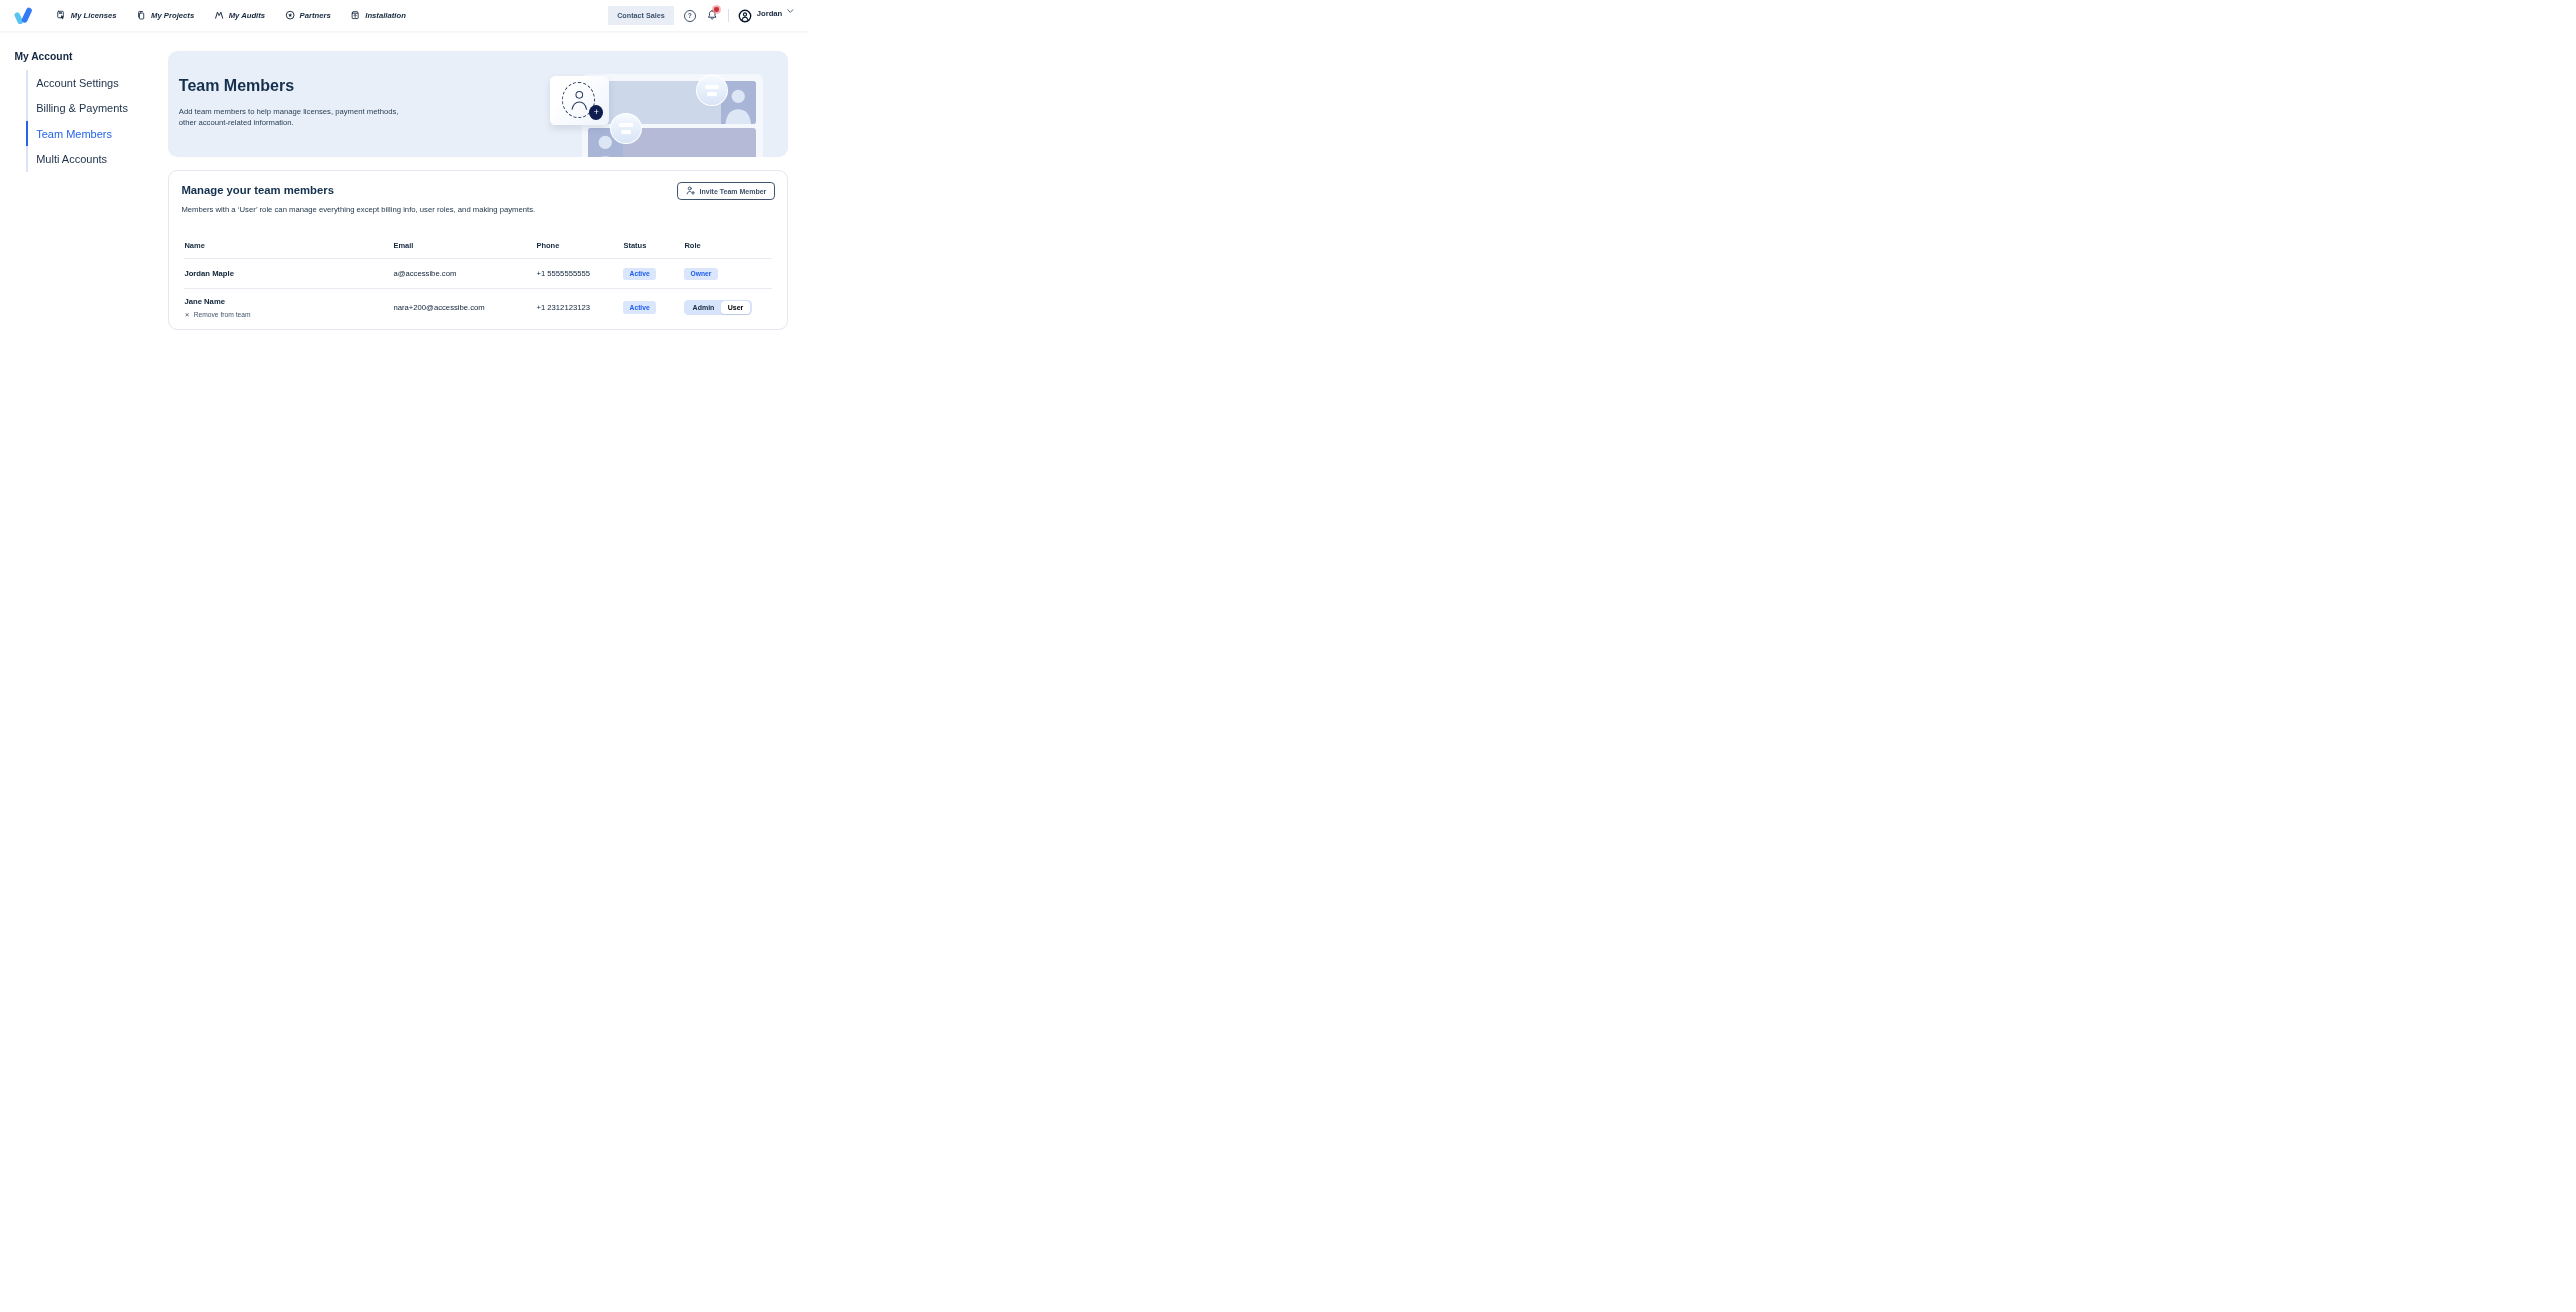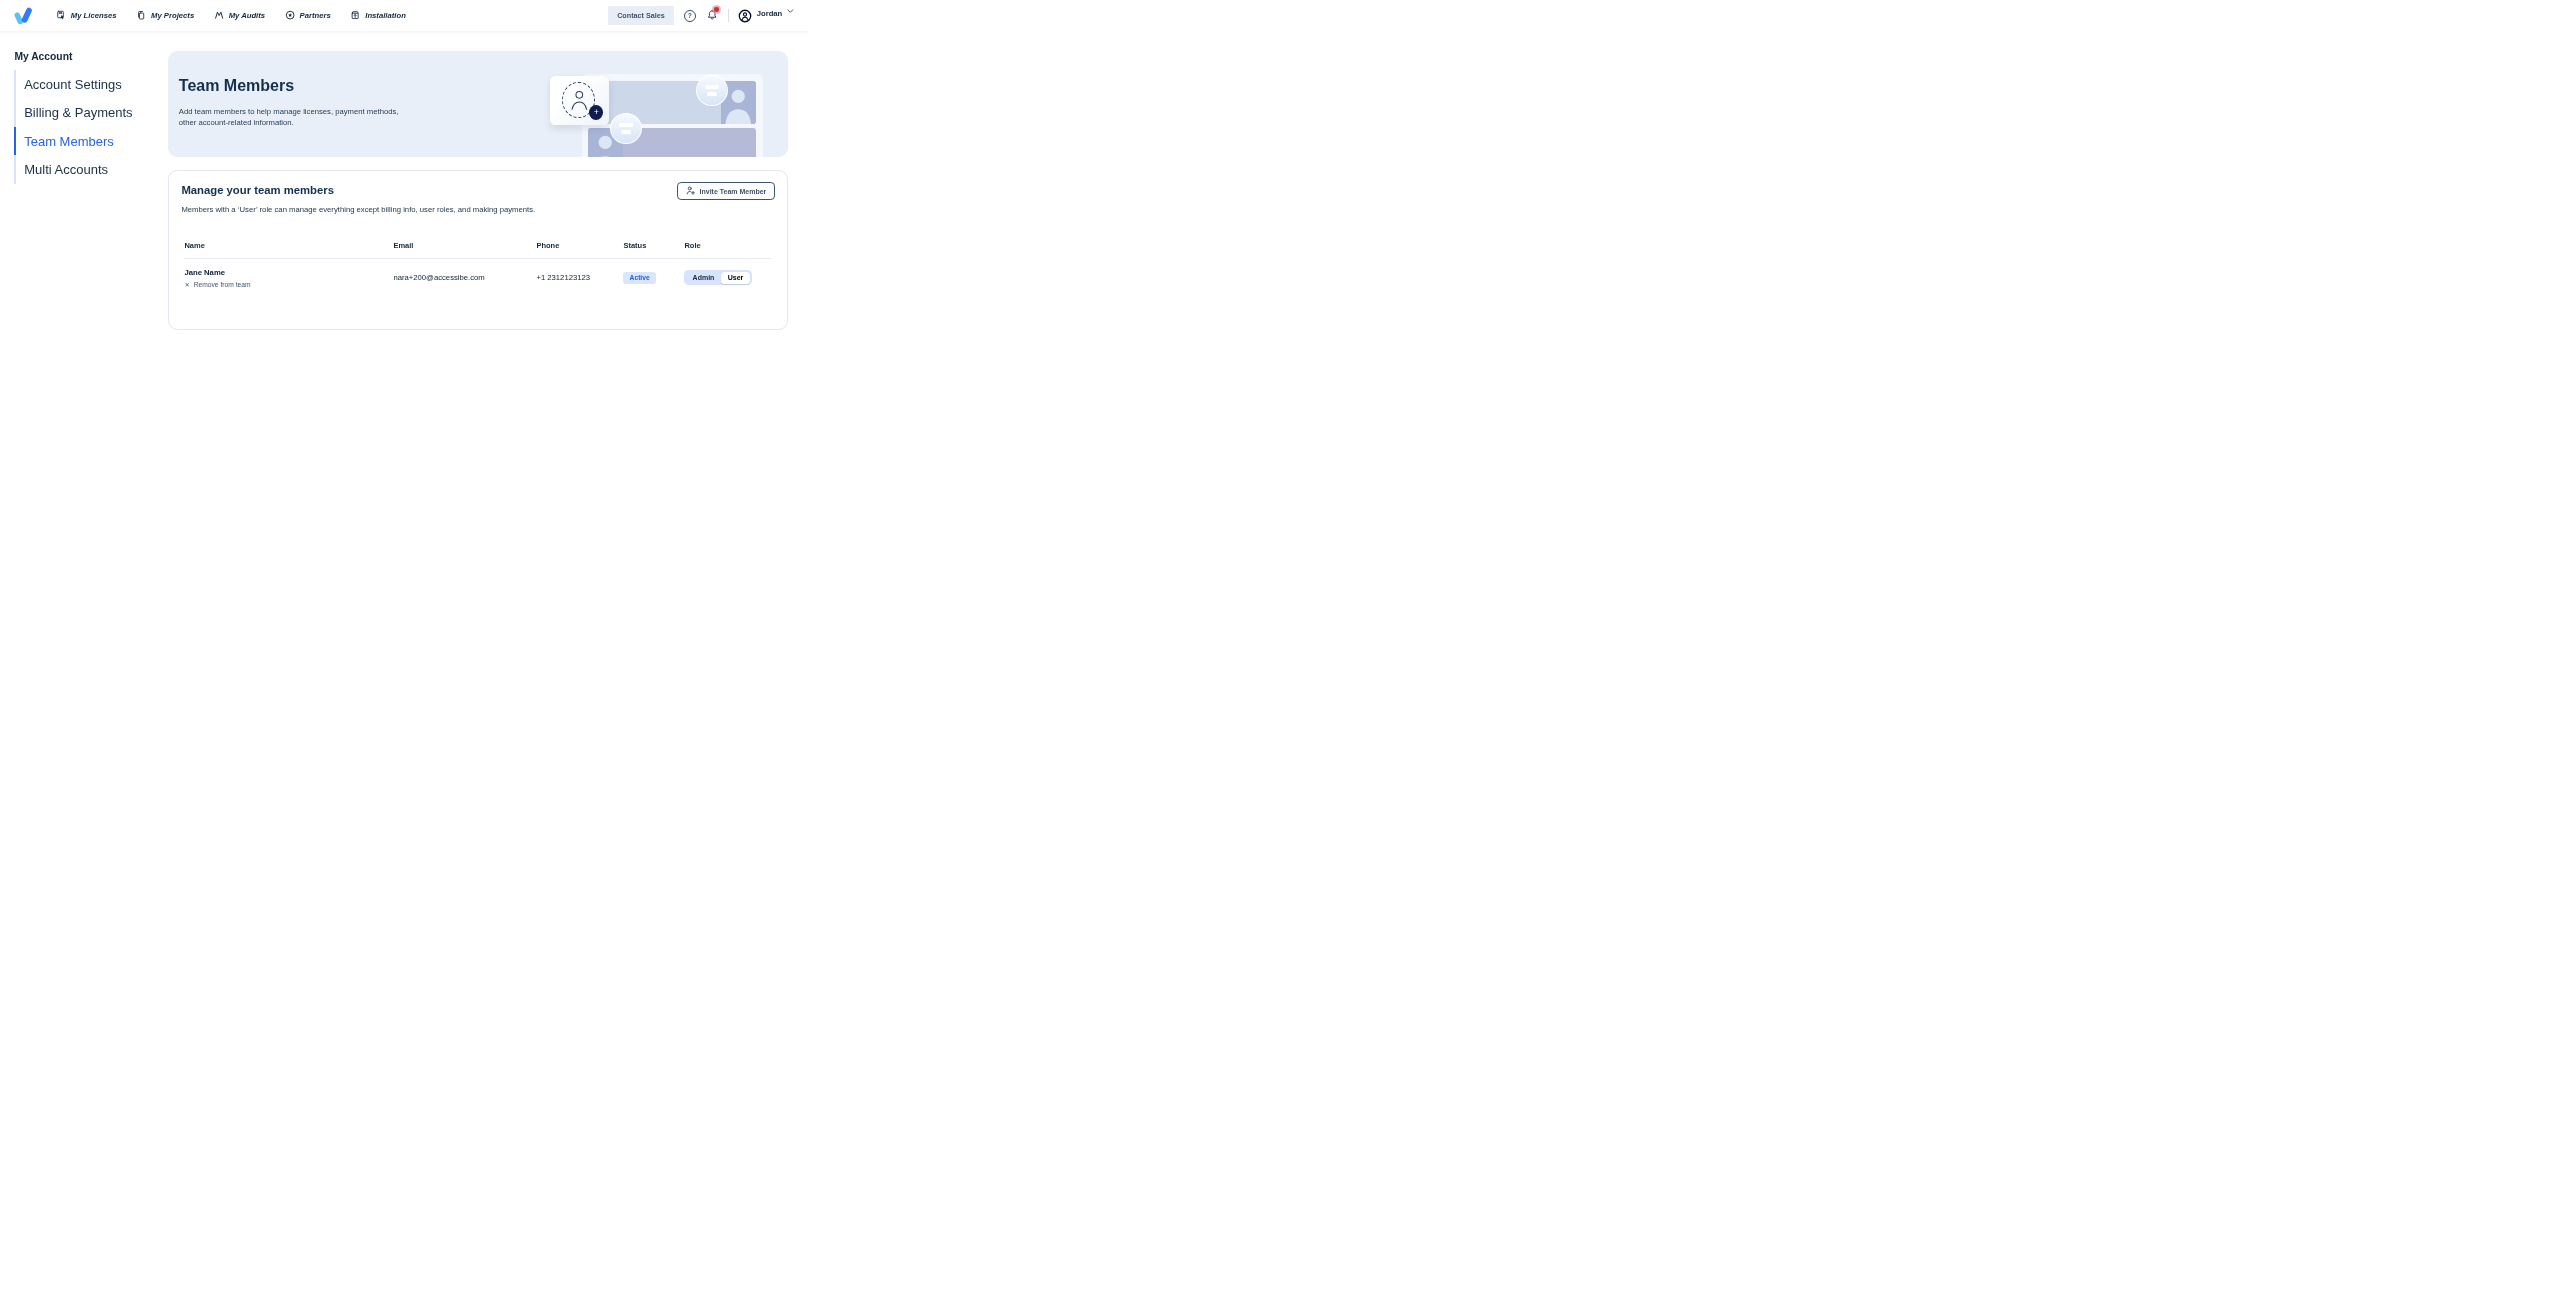--- a/index.html
+++ b/index.html
@@ -36,21 +36,21 @@
     position:absolute; top:-2.1px; right:-1px; width:4.6px; height:4.6px; border-radius:50%;
     background:#c8313c; box-shadow:0 0 0 1.8px rgba(238,130,140,0.65);
   }
   .vdivider { width:0.5px; height:13.4px; background:#d9dee8; }
   .user-chip { display:flex; align-items:flex-start; gap:4.6px; font-size:7.7px; font-weight:700; color:#17293e; cursor:pointer; }
 
   
   .sidebar { position:absolute; left:14.4px; top:49px; width:135px; }
   .sidebar-title { font-size:10.3px; font-weight:700; color:#12273f; padding-top:2.1px; }
   .sidebar-nav { margin-top:8.2px; }
-  .sidebar-item { position:relative; padding:6.7px 0 6.7px 9.8px; font-size:13px; color:#1c3049; cursor:pointer; }
+  .sidebar-item { position:relative; padding:6.7px 0 6.7px 9.8px; font-size:11px; color:#1c3049; cursor:pointer;margin-left:12px; }
   .sidebar-item::before { content:""; position:absolute; left:0; top:0; bottom:0; width:1.5px; background:#dbe4f6; }
   .sidebar-item.active { color:#2563eb; }
   .sidebar-item.active::before { background:#2563eb; }
 
   
   .content { position:absolute; left:168px; top:51px; width:620px; }
 
   
   .banner { position:relative; height:106px; border-radius:9.3px; background:#e9eff8; overflow:hidden; }
   .banner-title { position:absolute; left:10.8px; top:26px; font-size:16px; font-weight:700; color:#14304d; }
@@ -283,20 +283,27 @@
 
     <div class="table">
       <div class="t-head">
         <div>Name</div>
         <div>Email</div>
         <div>Phone</div>
         <div>Status</div>
         <div>Role</div>
       </div>
 
+      <div class="t-row bordered">
+        <div class="cell-name">Jordan Maple</div>
+        <div>a@accessibe.com</div>
+        <div>+1 5555555555</div>
+        <div><span class="badge">Active</span></div>
+        <div><span class="badge">Owner</span></div>
+      </div>
 
       <div class="t-row">
         <div>
           <div class="cell-name">Jane Name</div>
           <div class="remove-link">
             <span class="x-glyph">✕</span>
             <span>Remove from team</span>
           </div>
         </div>
         <div>nara+200@accessibe.com</div>

